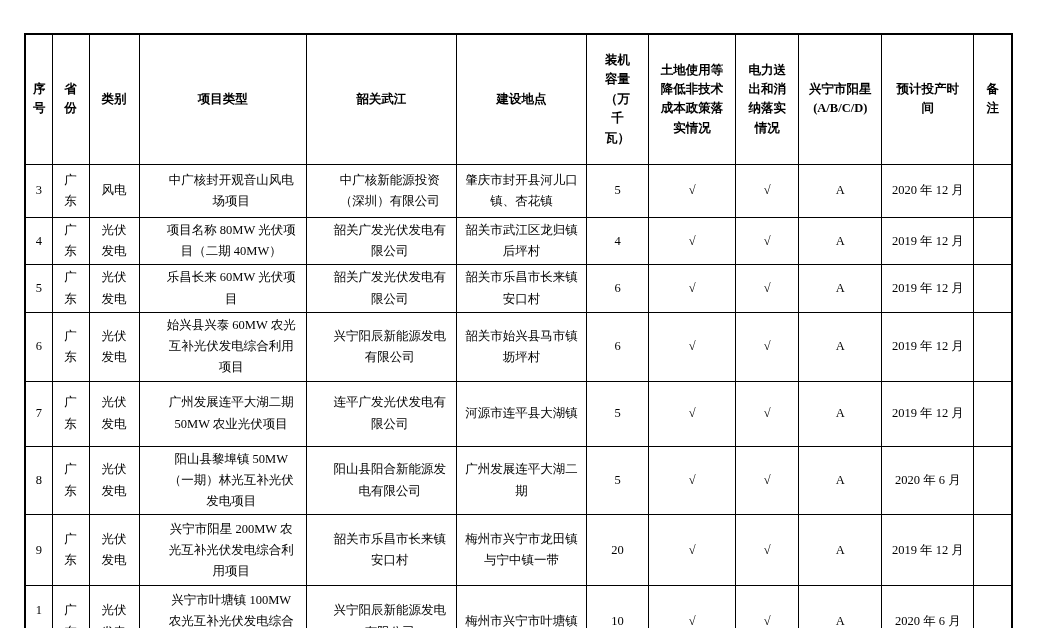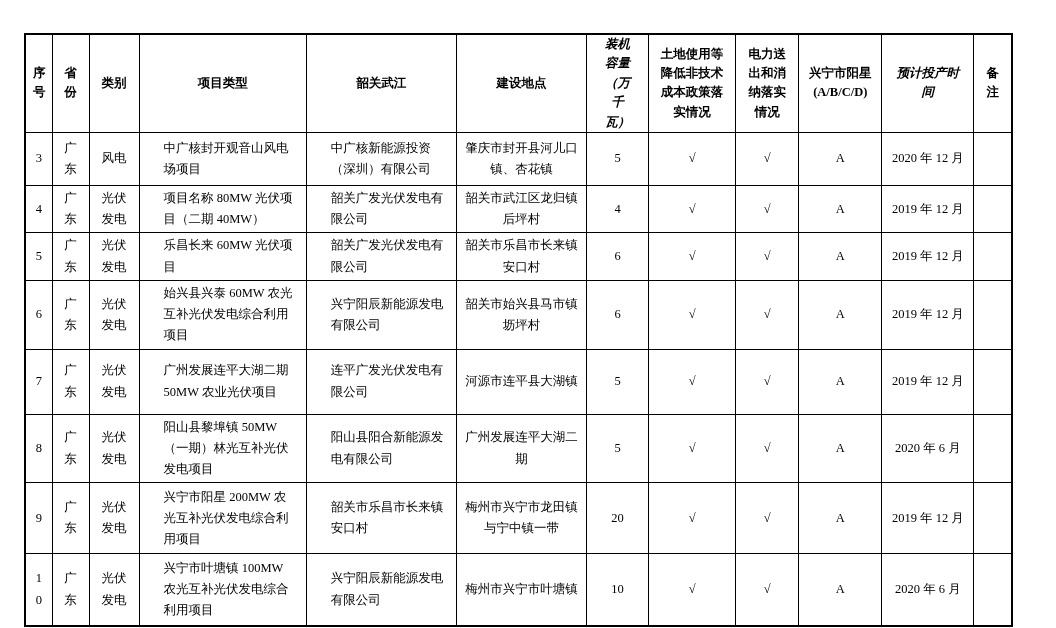--- a/index.html
+++ b/index.html
@@ -23,23 +23,23 @@
     vertical-align:middle;
     padding:2px 7px;
     word-break:break-word;
     overflow:hidden;
   }
   .project-table th{
     font-weight:bold;
     line-height:1.55;
     padding:2px 7px;
   }
-  .project-table th.th-capacity{padding:0 13px;font-style:italic;}
-  .project-table th.th-time{padding:4px 10px;font-style:italic;}
-  .project-table td.cell-left{text-align:left;padding-left:24px;}
+  .project-table th.th-capacity{padding:16px 13px;}
+  .project-table th.th-time{padding:4px 10px;}
+  .project-table td.cell-left{text-align:center;padding-left:24px;}
   .project-table td.cell-time{white-space:nowrap;padding:2px 2px;}
   .project-table td.cell-num{padding:2px 2px;}
 </style>
 </head>
 <body>
 
 <table class="project-table">
   <colgroup>
     <col style="width:27px">
     <col style="width:37px">

